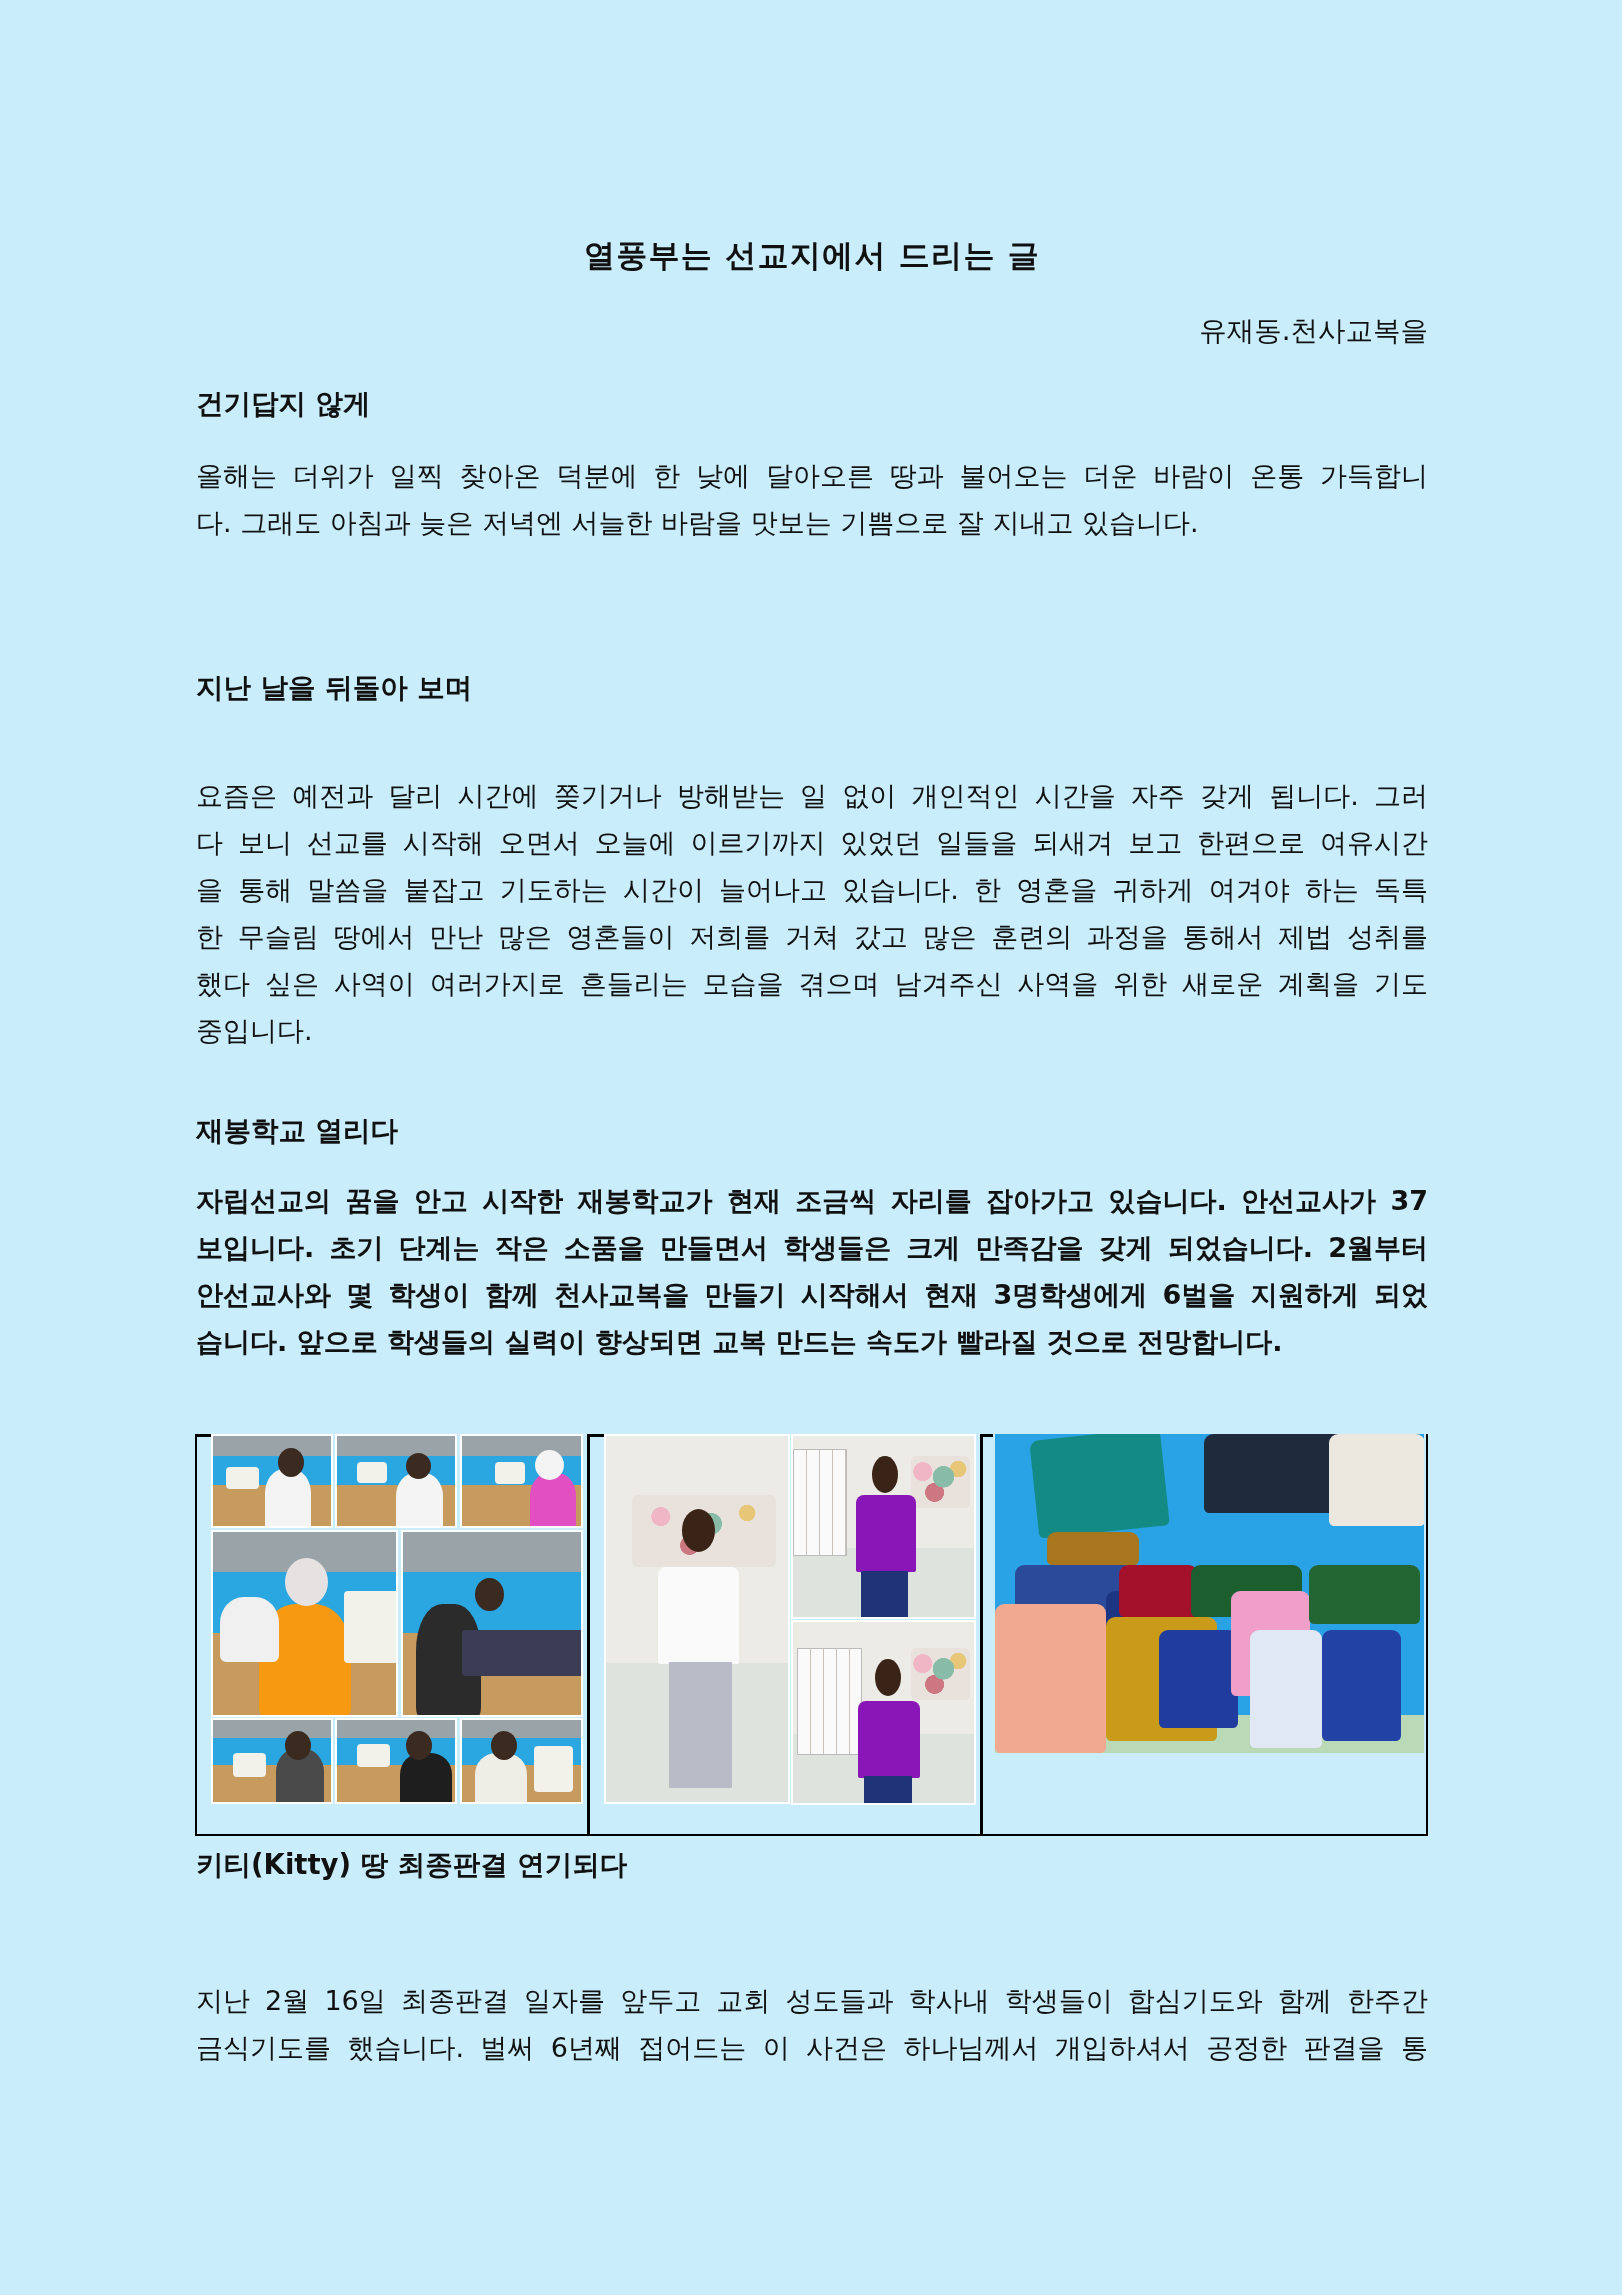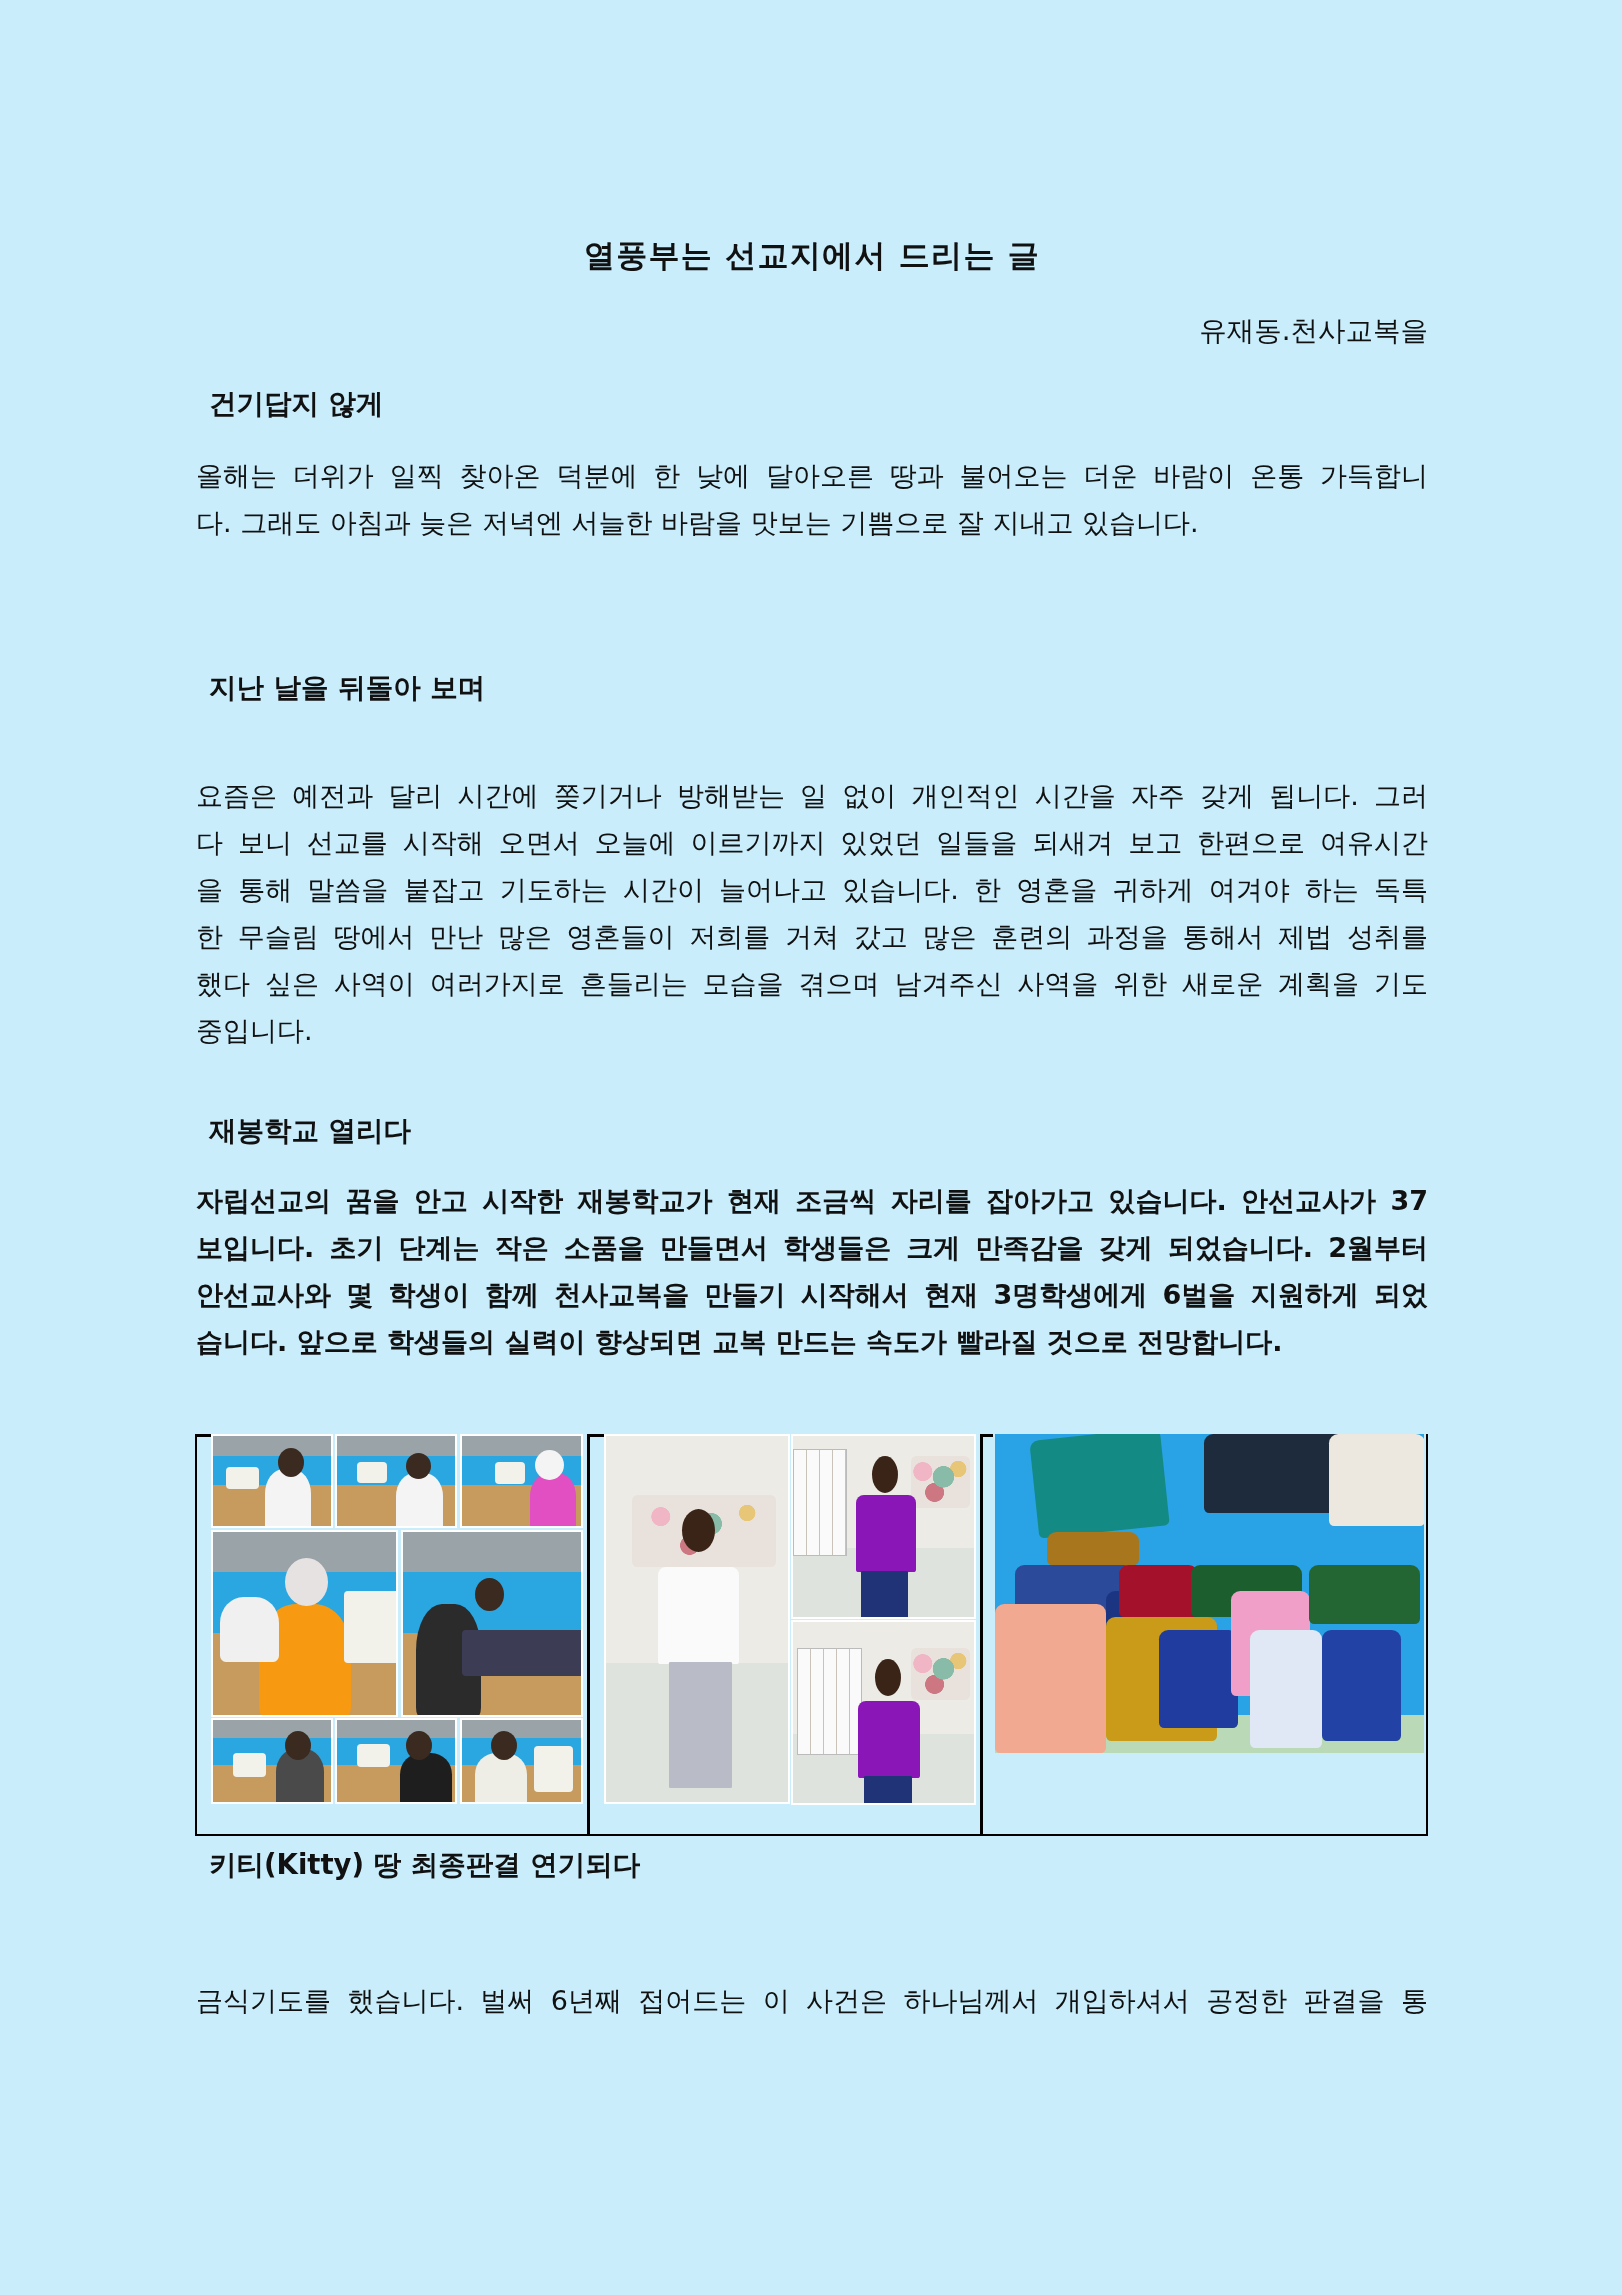--- a/index.html
+++ b/index.html
@@ -35,21 +35,20 @@
       right: 0;
       font-size: 27.5px;
       line-height: 1.2;
     }
     .section-heading {
       position: absolute;
       left: 0;
       font-size: 27.5px;
       font-weight: bold;
       line-height: 1.2;
-      margin-left: 13px;
     }
     .para {
       position: absolute;
       left: 0;
       width: 1232px;
       font-size: 27px;
       line-height: 47px;
       text-align: justify;
       text-align-last: left;
       word-break: keep-all;
@@ -183,20 +182,21 @@
   <div class="section-heading" style="top:1114px;">재봉학교 열리다</div>
   <div class="para" style="top:1177px;font-weight:bold;">
     <span class="ln">자립선교의 꿈을 안고 시작한 재봉학교가 현재 조금씩 자리를 잡아가고 있습니다. 안선교사가 37</span>
     <span class="ln">보입니다. 초기 단계는 작은 소품을 만들면서 학생들은 크게 만족감을 갖게 되었습니다. 2월부터</span>
     <span class="ln">안선교사와 몇 학생이 함께 천사교복을 만들기 시작해서 현재 3명학생에게 6벌을 지원하게 되었</span>
     <span class="ln last">습니다. 앞으로 학생들의 실력이 향상되면 교복 만드는 속도가 빨라질 것으로 전망합니다.</span>
   </div>
 
   <div class="section-heading" style="top:1848px;">키티(Kitty) 땅 최종판결 연기되다</div>
   <div class="para" style="top:1977px;">
+    <span class="ln">지난 2월 16일 최종판결 일자를 앞두고 교회 성도들과 학사내 학생들이 합심기도와 함께 한주간</span>
     <span class="ln">금식기도를 했습니다. 벌써 6년째 접어드는 이 사건은 하나님께서 개입하셔서 공정한 판결을 통</span>
   </div>
 </div>
 
 <div class="photo-table">
   <div class="top-seg" style="left:0; width:17px;"></div>
   <div class="top-seg" style="left:390px; width:17px;"></div>
   <div class="top-seg" style="left:783px; width:13px;"></div>
   <div class="col-div" style="left:390px;"></div>
   <div class="col-div" style="left:783px;"></div>

